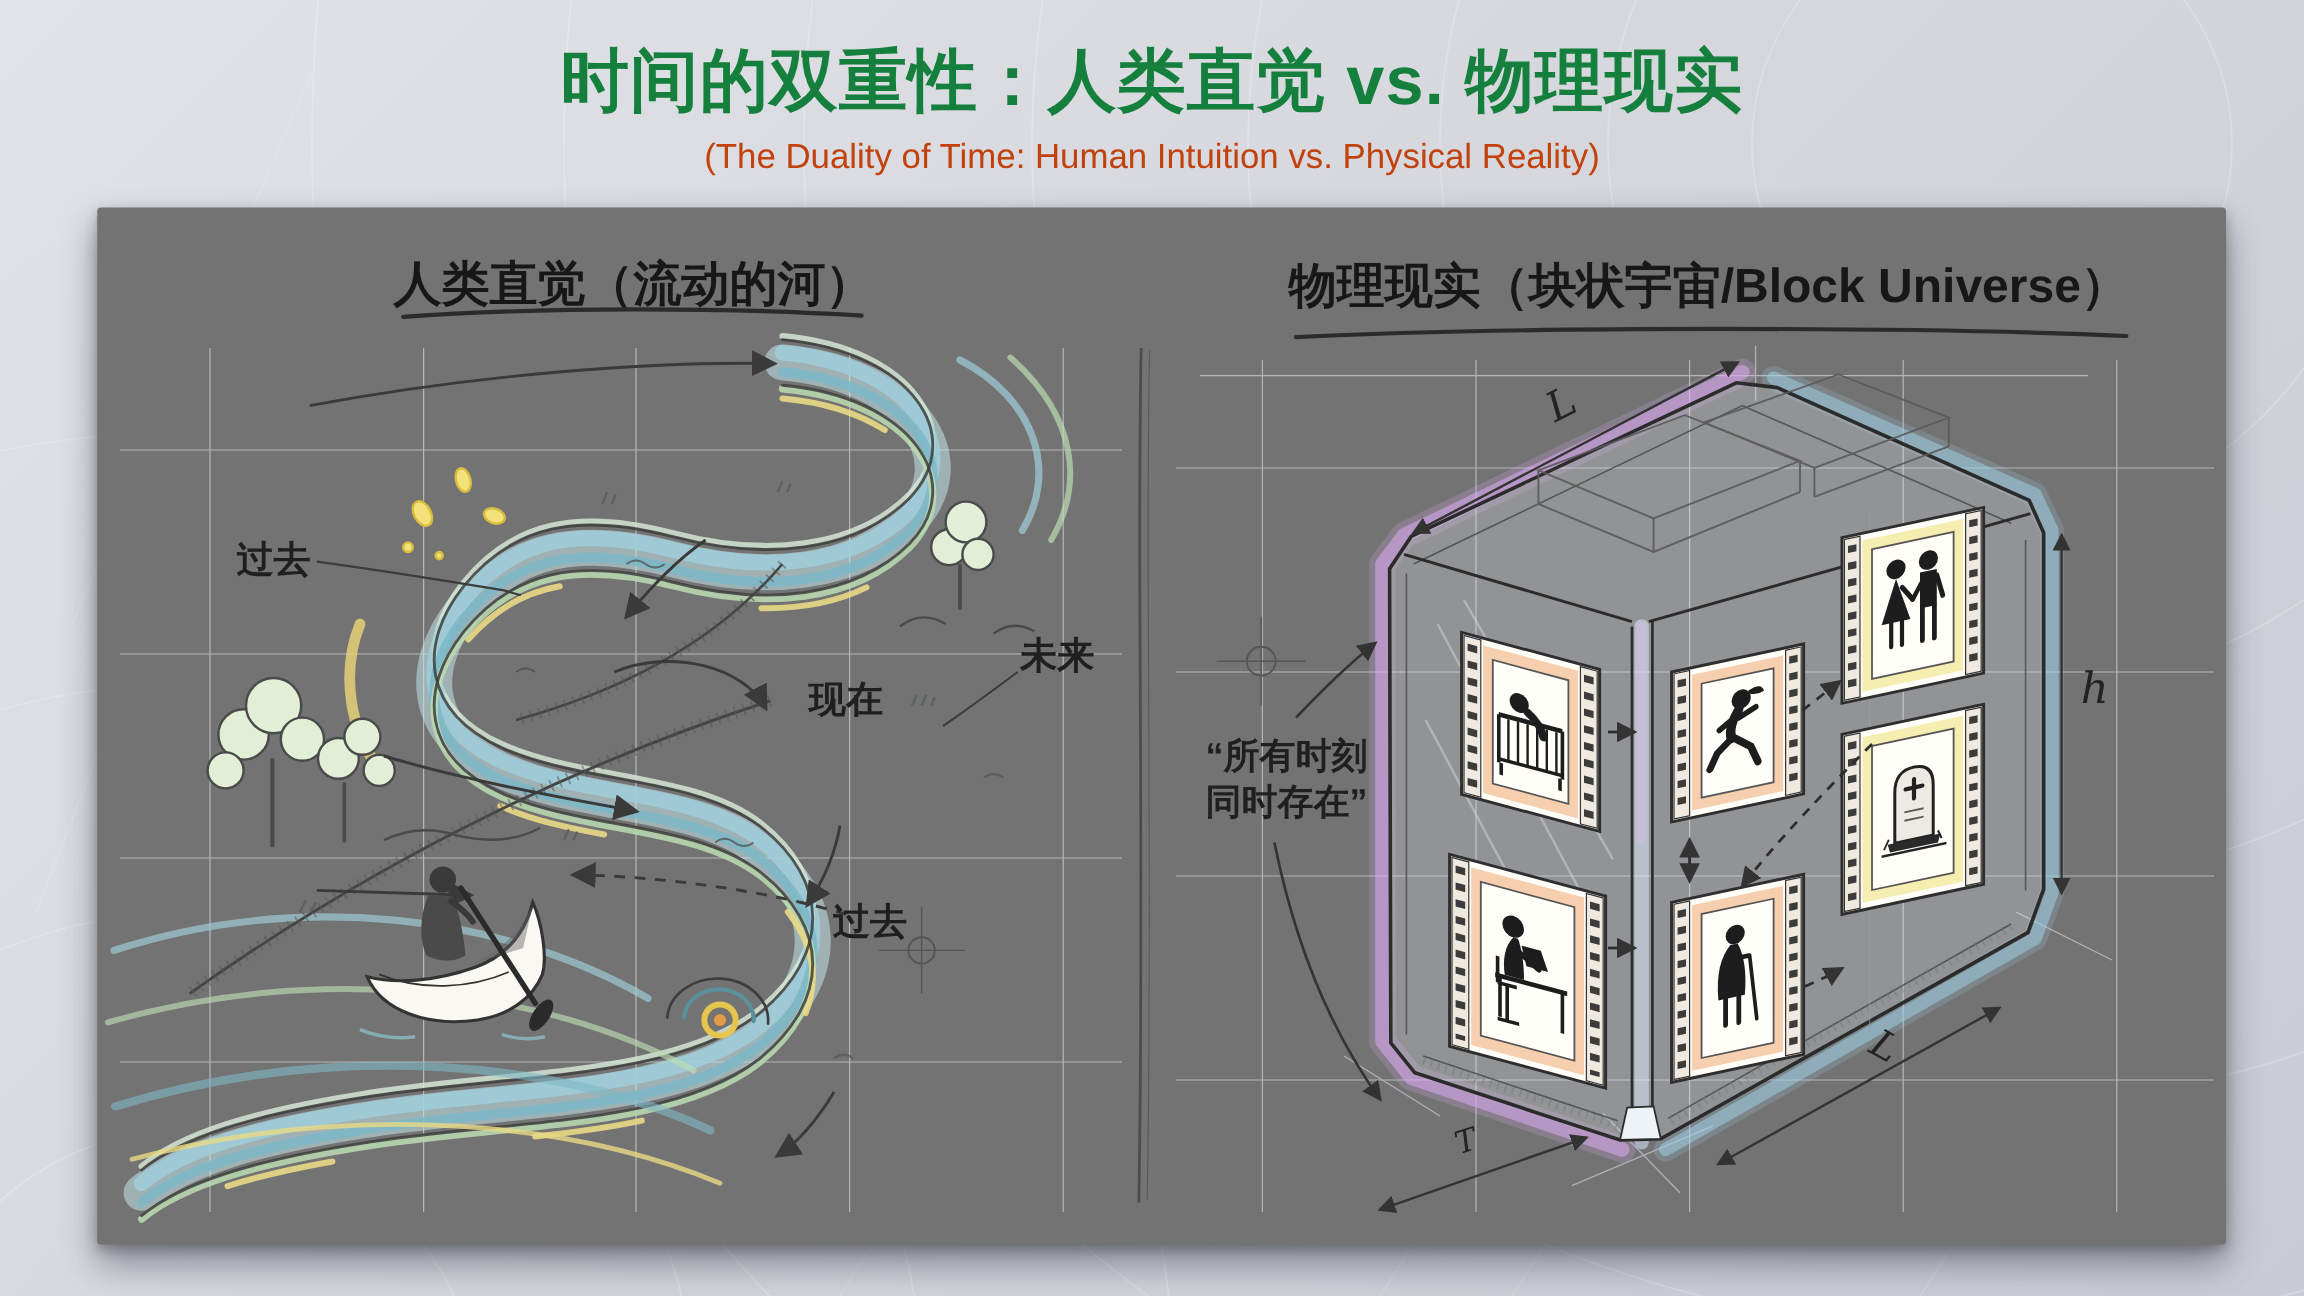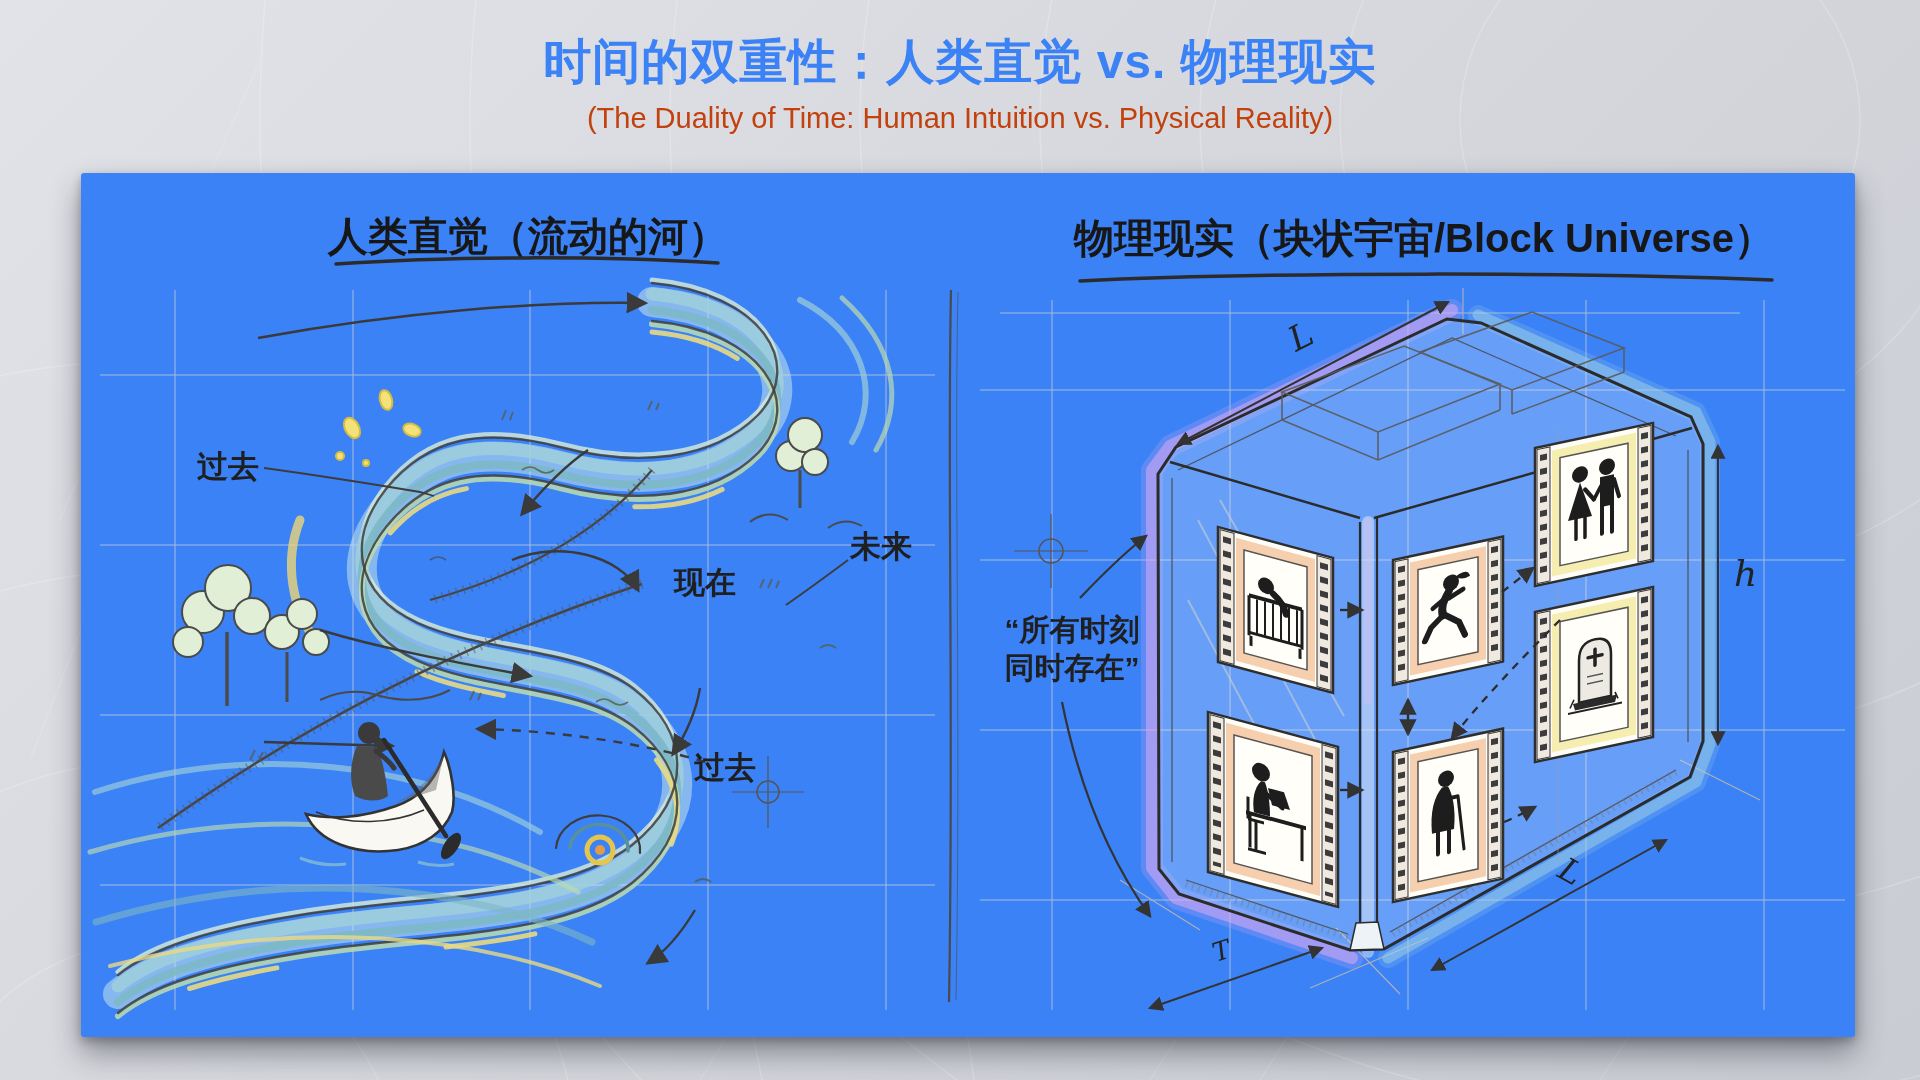--- a/index.html
+++ b/index.html
@@ -4,29 +4,29 @@
 <style>
   html,body{margin:0;padding:0;}
   body{
     width:1920px;height:1080px;position:relative;overflow:hidden;
     background:linear-gradient(135deg,#e2e3e8 0%,#d6d8dd 45%,#caccd4 100%);
     font-family:"Liberation Sans",sans-serif;
   }
   .bg{position:absolute;inset:0;}
   .header{position:absolute;top:30px;left:0;width:1920px;text-align:center;z-index:2;}
   .header h1{
-    margin:0;font-size:48px;font-weight:800;color:#3b82f6;letter-spacing:1px;
+    margin:0;font-size:57px;font-weight:800;color:#15803d;letter-spacing:1px;
     font-family:"Liberation Sans",sans-serif;
   }
   .header p{
     margin:8px 0 0 0;font-size:29px;font-weight:500;color:#c2410c;
   }
   .card{
     position:absolute;left:81px;top:173px;width:1774px;height:864px;
-    background:#3b82f6;border-radius:3px;
+    background:#737373;border-radius:3px;
     box-shadow:0 16px 30px rgba(35,38,52,.45),0 4px 10px rgba(0,0,0,.25);
   }
   .scene{position:absolute;inset:0;width:100%;height:100%;}
   text{font-family:"Liberation Sans",sans-serif;}
   .dim-label{font-family:"DejaVu Serif",serif;font-style:italic;}
 </style>
 </head>
 <body>
 
 <svg class="bg" viewBox="0 0 1920 1080">

